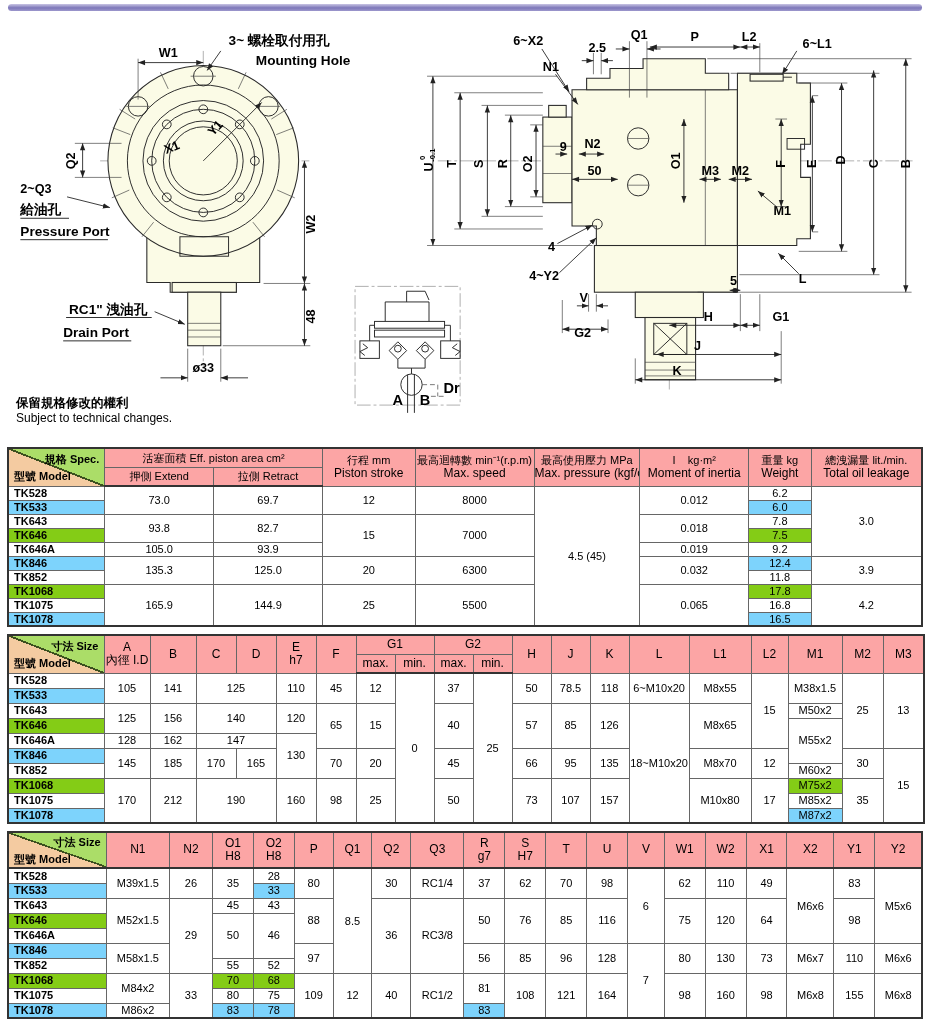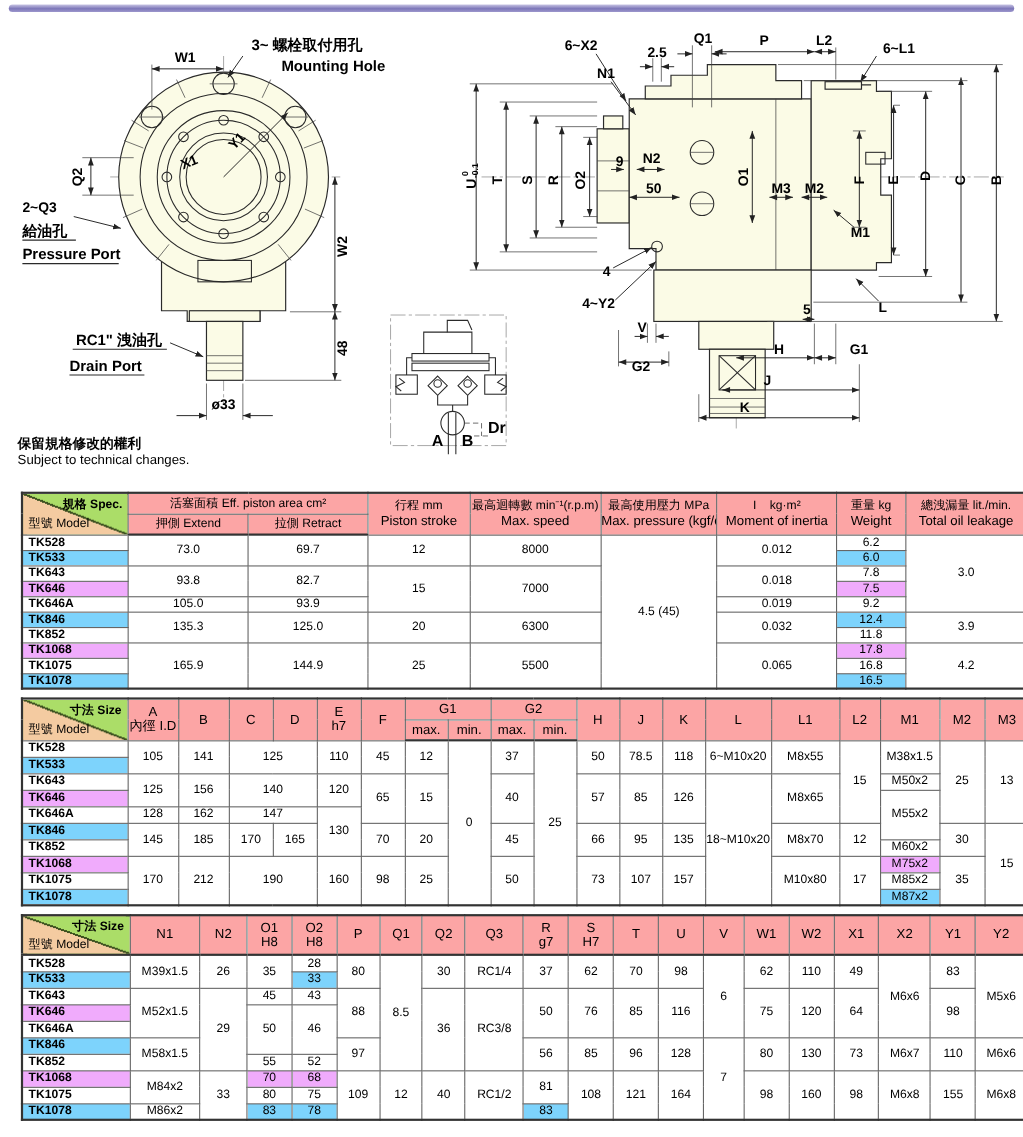--- a/index.html
+++ b/index.html
@@ -3,36 +3,36 @@
 <meta charset="utf-8">
 <style>
 *{box-sizing:border-box}
 html,body{margin:0;padding:0}
 body{width:930px;height:1034px;position:relative;background:#fff;font-family:"Liberation Sans",sans-serif;color:#000;overflow:hidden}
 #topbar{position:absolute;left:8px;top:4px;width:914px;height:7px;border-radius:4px;background:linear-gradient(#c9c5e4,#7d77b9 55%,#9d98cd)}
 #draw{position:absolute;left:0;top:12px}
 #note{position:absolute;left:16px;top:396px;line-height:15px}
 #note .zh{font-weight:bold;font-size:12.5px}
 #note .en{font-size:12px}
-#tables{position:absolute;left:19px;top:447px;width:752px}
+#tables{position:absolute;left:7px;top:447px;width:752px}
 table{border-collapse:collapse;table-layout:fixed;width:916px;margin:0 0 7px 0;border:2px solid #333;background:#fff}
 td{border:1px solid #666;text-align:center;vertical-align:middle;padding:0;font-size:11px;line-height:1.12;overflow:hidden;white-space:nowrap}
 thead td{background:#fca5a5}
 thead tr{height:19px}
 table.t2 thead td,table.t3 thead td{font-size:12px}
 thead td .l2{font-size:12px;font-weight:normal}
 table.t3 thead tr{height:36px}
 tbody tr{height:14px}
 table.t2 tbody tr,table.t3 tbody tr{height:15px}
 td.model{text-align:left;padding-left:5px;font-weight:bold}
 td.y{background:#7dd3fc}
-td.b{background:#f0abfc}
+td.b{background:#84cc16}
 td.corner{padding:0;background:linear-gradient(to bottom left,#abdd68 48.6%,#3c501f 48.6% 51.2%,#f4cba1 51.2%)}
 td.corner .ct{text-align:right;padding:2px 5px 0 0;font-weight:bold;font-size:11px}
-td.corner .cb{text-align:left;padding:4px 0 1px 5px;font-weight:normal;font-size:11px}
+td.corner .cb{text-align:left;padding:4px 0 1px 5px;font-weight:bold;font-size:11px}
 thead tr:last-child td{border-bottom:2px solid #333}
 
 .oln{fill:#fbfbe6;stroke:#2a2a2a;stroke-width:1.1}
 .ln{fill:none;stroke:#2a2a2a;stroke-width:1}
 .thin{fill:none;stroke:#444;stroke-width:0.7}
 .cl{fill:none;stroke:#777;stroke-width:0.6;stroke-dasharray:14 3 3 3}
 .dsh{fill:none;stroke:#555;stroke-width:0.8;stroke-dasharray:5 3}
 .dm{fill:none;stroke:#222;stroke-width:0.9}
 text{font-family:"Liberation Sans",sans-serif;font-weight:bold;fill:#000}
 .dl{font-size:13px}

